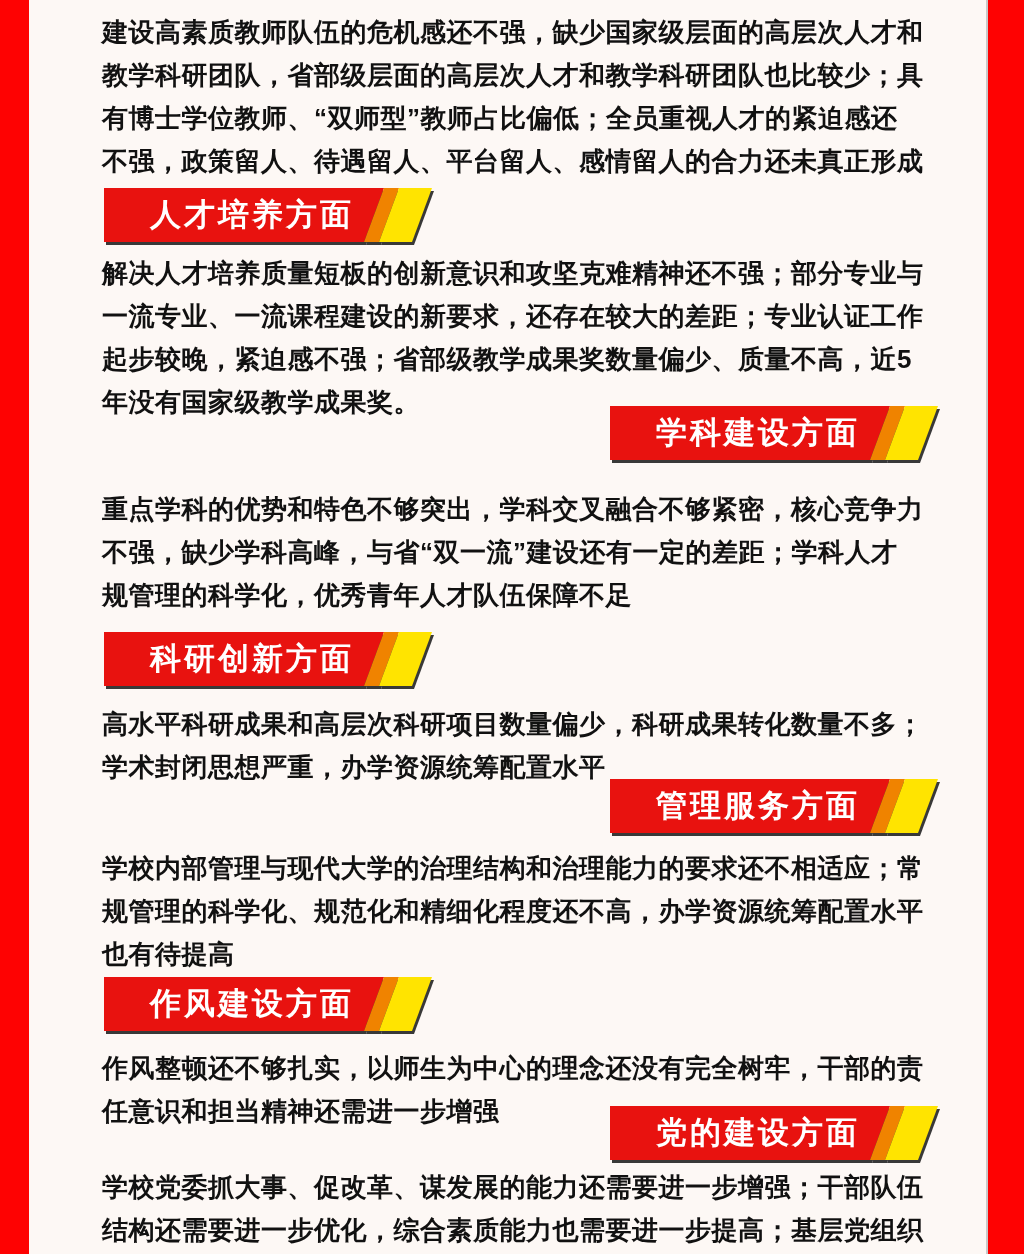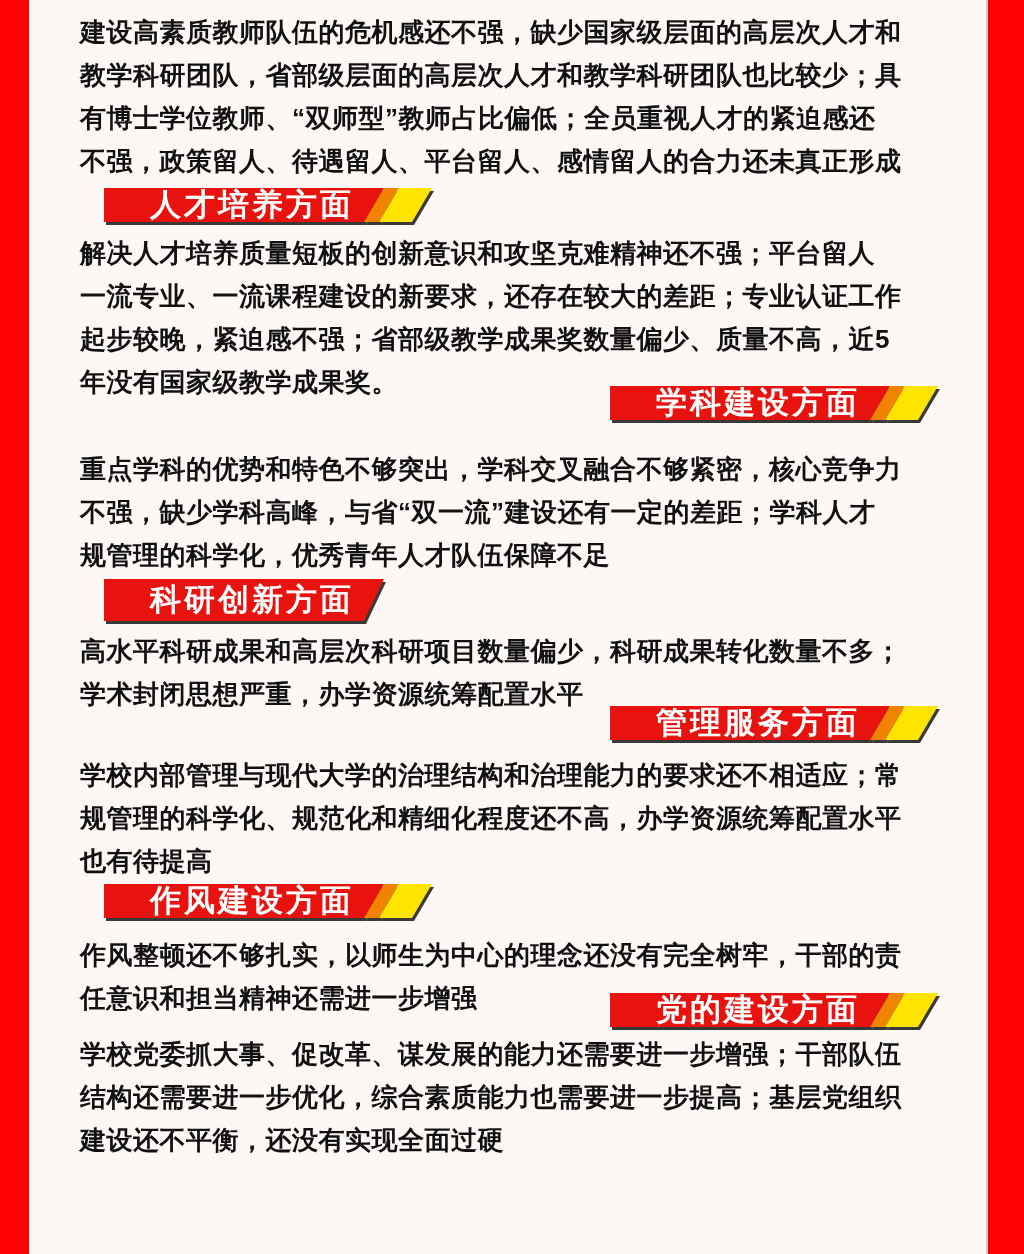--- a/index.html
+++ b/index.html
@@ -21,32 +21,32 @@
     position: absolute; top: 0; height: 100%;
     right: 36px; width: 2px; background: #c9c9c9;
   }
   .content {
     position: absolute; left: 29px; top: 0;
     width: 957px;
     display: flex;
     flex-direction: column;
     align-items: flex-start;
   }
-  .para { width: 100%; padding-left: 51px; box-sizing: border-box; }
+  .para { width: 100%; padding-left: 73px; box-sizing: border-box; }
   .tline {
     height: 43px; line-height: 43px;
     font-size: 26px; font-weight: bold;
     color: #111111;
     letter-spacing: 0.5px;
     white-space: nowrap;
   }
   
   .banner {
     display: flex;
-    height: 34px;
+    height: 54px;
     width: max-content;
     filter: drop-shadow(2px 3px 0 rgba(30,30,30,0.88));
   }
   .banner.left  { margin-left: 75px; }
   .banner.right { align-self: flex-end; margin-right: 48px; }
   .seg-red {
     display: flex; align-items: center;
     background: #e8120f;
     color: #ffffff;
     font-size: 31px; font-weight: bold;
@@ -59,21 +59,21 @@
     clip-path: polygon(20px 0, 100% 0, calc(100% - 20px) 100%, 0 100%);
   }
   .seg-orange { width: 35px; background: #f08300; }
   .seg-yellow { width: 53px; background: #ffe400; }
   
   #p1 { margin-top: 11px; }
   #b1 { margin-top: 5px; }
   #p2 { margin-top: 10px; }
   #b2 { margin-top: -18px; }
   #p3 { margin-top: 28px; }
-  #b3 { margin-top: 2px; flex-direction: column; }
+  #b3 { margin-top: 15px; }
   #p4 { margin-top: 17px; }
   #b4 { margin-top: -10px; }
   #p5 { margin-top: 14px; }
   #b5 { margin-top: 1px; }
   #p6 { margin-top: 16px; }
   #b6 { margin-top: -27px; }
   #p7 { margin-top: 6px; }
 </style>
 </head>
 <body>
@@ -93,21 +93,21 @@
 
   <div id="b1" class="banner left">
     <div class="seg-red">
       <span>人才培养方面</span>
     </div>
     <div class="seg-stripe seg-orange"></div>
     <div class="seg-stripe seg-yellow"></div>
   </div>
 
   <div id="p2" class="para">
-      <div class="tline">解决人才培养质量短板的创新意识和攻坚克难精神还不强；平台留人</div>
+      <div class="tline">解决人才培养质量短板的创新意识和攻坚克难精神还不强；部分专业与</div>
       <div class="tline">一流专业、一流课程建设的新要求，还存在较大的差距；专业认证工作</div>
       <div class="tline">起步较晚，紧迫感不强；省部级教学成果奖数量偏少、质量不高，近5</div>
       <div class="tline">年没有国家级教学成果奖。</div>
     </div>
 
   <div id="b2" class="banner right">
     <div class="seg-red">
       <span>学科建设方面</span>
     </div>
     <div class="seg-stripe seg-orange"></div>

